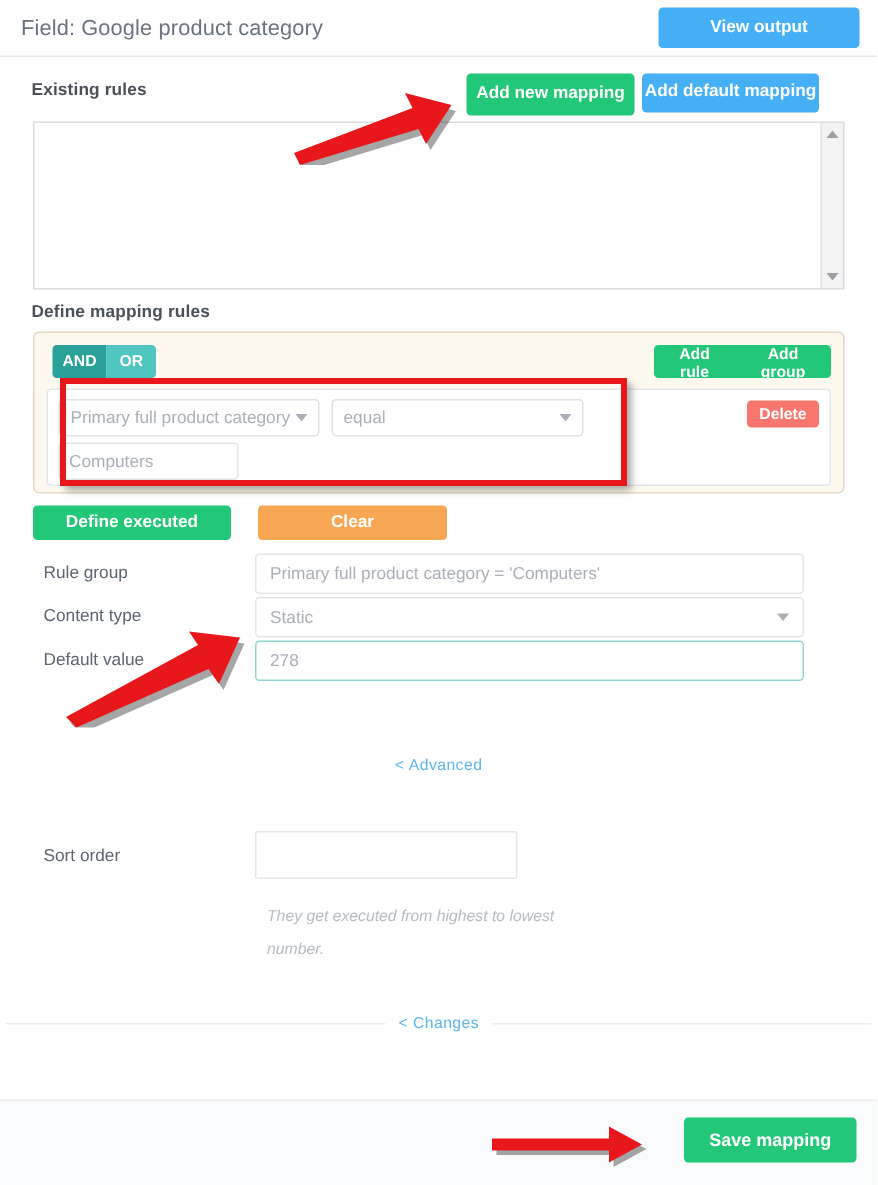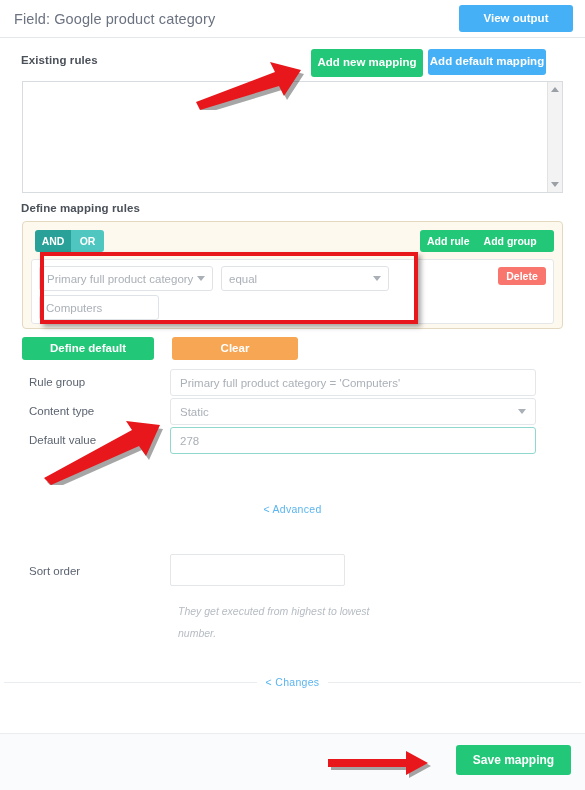--- a/index.html
+++ b/index.html
@@ -45,21 +45,21 @@
     white-space:nowrap;
   }
   .btn-blue{ background:#45b0f5; }
   .btn-green{ background:#22c878; }
   .btn-orange{ background:#f7a654; }
   .btn-red{ background:#f8766d; }
 
   #view-output{
     position:absolute;
     right:12px; top:5px;
-    width:114px; height:27px;
+    width:134px; height:27px;
   }
 
   
   .content{
     position:relative;
     padding:0 14px;
   }
 
   .section-label{
     font-size:11.5px;
@@ -132,21 +132,21 @@
     height:22px;
     display:flex;align-items:center;justify-content:center;
     color:#fff; font-weight:bold; font-size:10.5px;
     border:none; cursor:pointer;
   }
   #tog-and{ left:4px; width:36px; background:#2aa198; border-radius:3px 0 0 3px; }
   #tog-or { left:40px; width:33px; background:#4fc7c0; border-radius:0 3px 3px 0; }
 
   #add-rule-group{
     position:absolute; right:0; top:0;
-    height:22px; width:134px;
+    height:22px; width:118px;
     background:#22c878; border-radius:3px;
     display:flex; align-items:center;
   }
   #add-rule-group button{
     background:transparent; border:none; color:#fff;
     font-weight:bold; font-size:10.5px; cursor:pointer;
     font-family:"Liberation Sans", sans-serif;
     padding:0 7px; height:22px;
   }
 
@@ -335,21 +335,21 @@
       <div class="sel" id="operator-select">
         <span>equal</span>
         <span class="caret"></span>
       </div>
       <input id="value-input" value="Computers" style="">
       <button class="btn btn-red" id="delete-rule">Delete</button>
     </div>
   </div>
 
   <div class="action-row">
-    <button class="btn btn-green" id="define-mapping-btn">Define default</button>
+    <button class="btn btn-green" id="define-mapping-btn">Define executed</button>
     <button class="btn btn-orange" id="clear-btn">Clear</button>
   </div>
 
   <div class="form">
     <div class="frow">
       <span class="flabel">Rule group</span>
       <div class="finput">
         <span>Primary full product category = 'Computers'</span>
       </div>
     </div>

